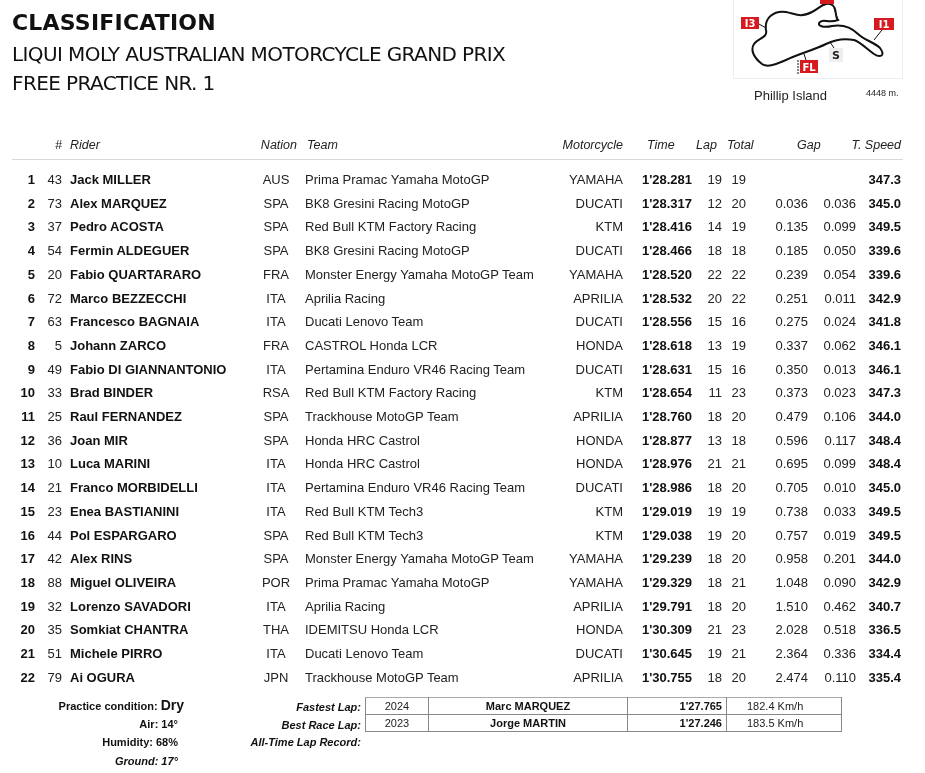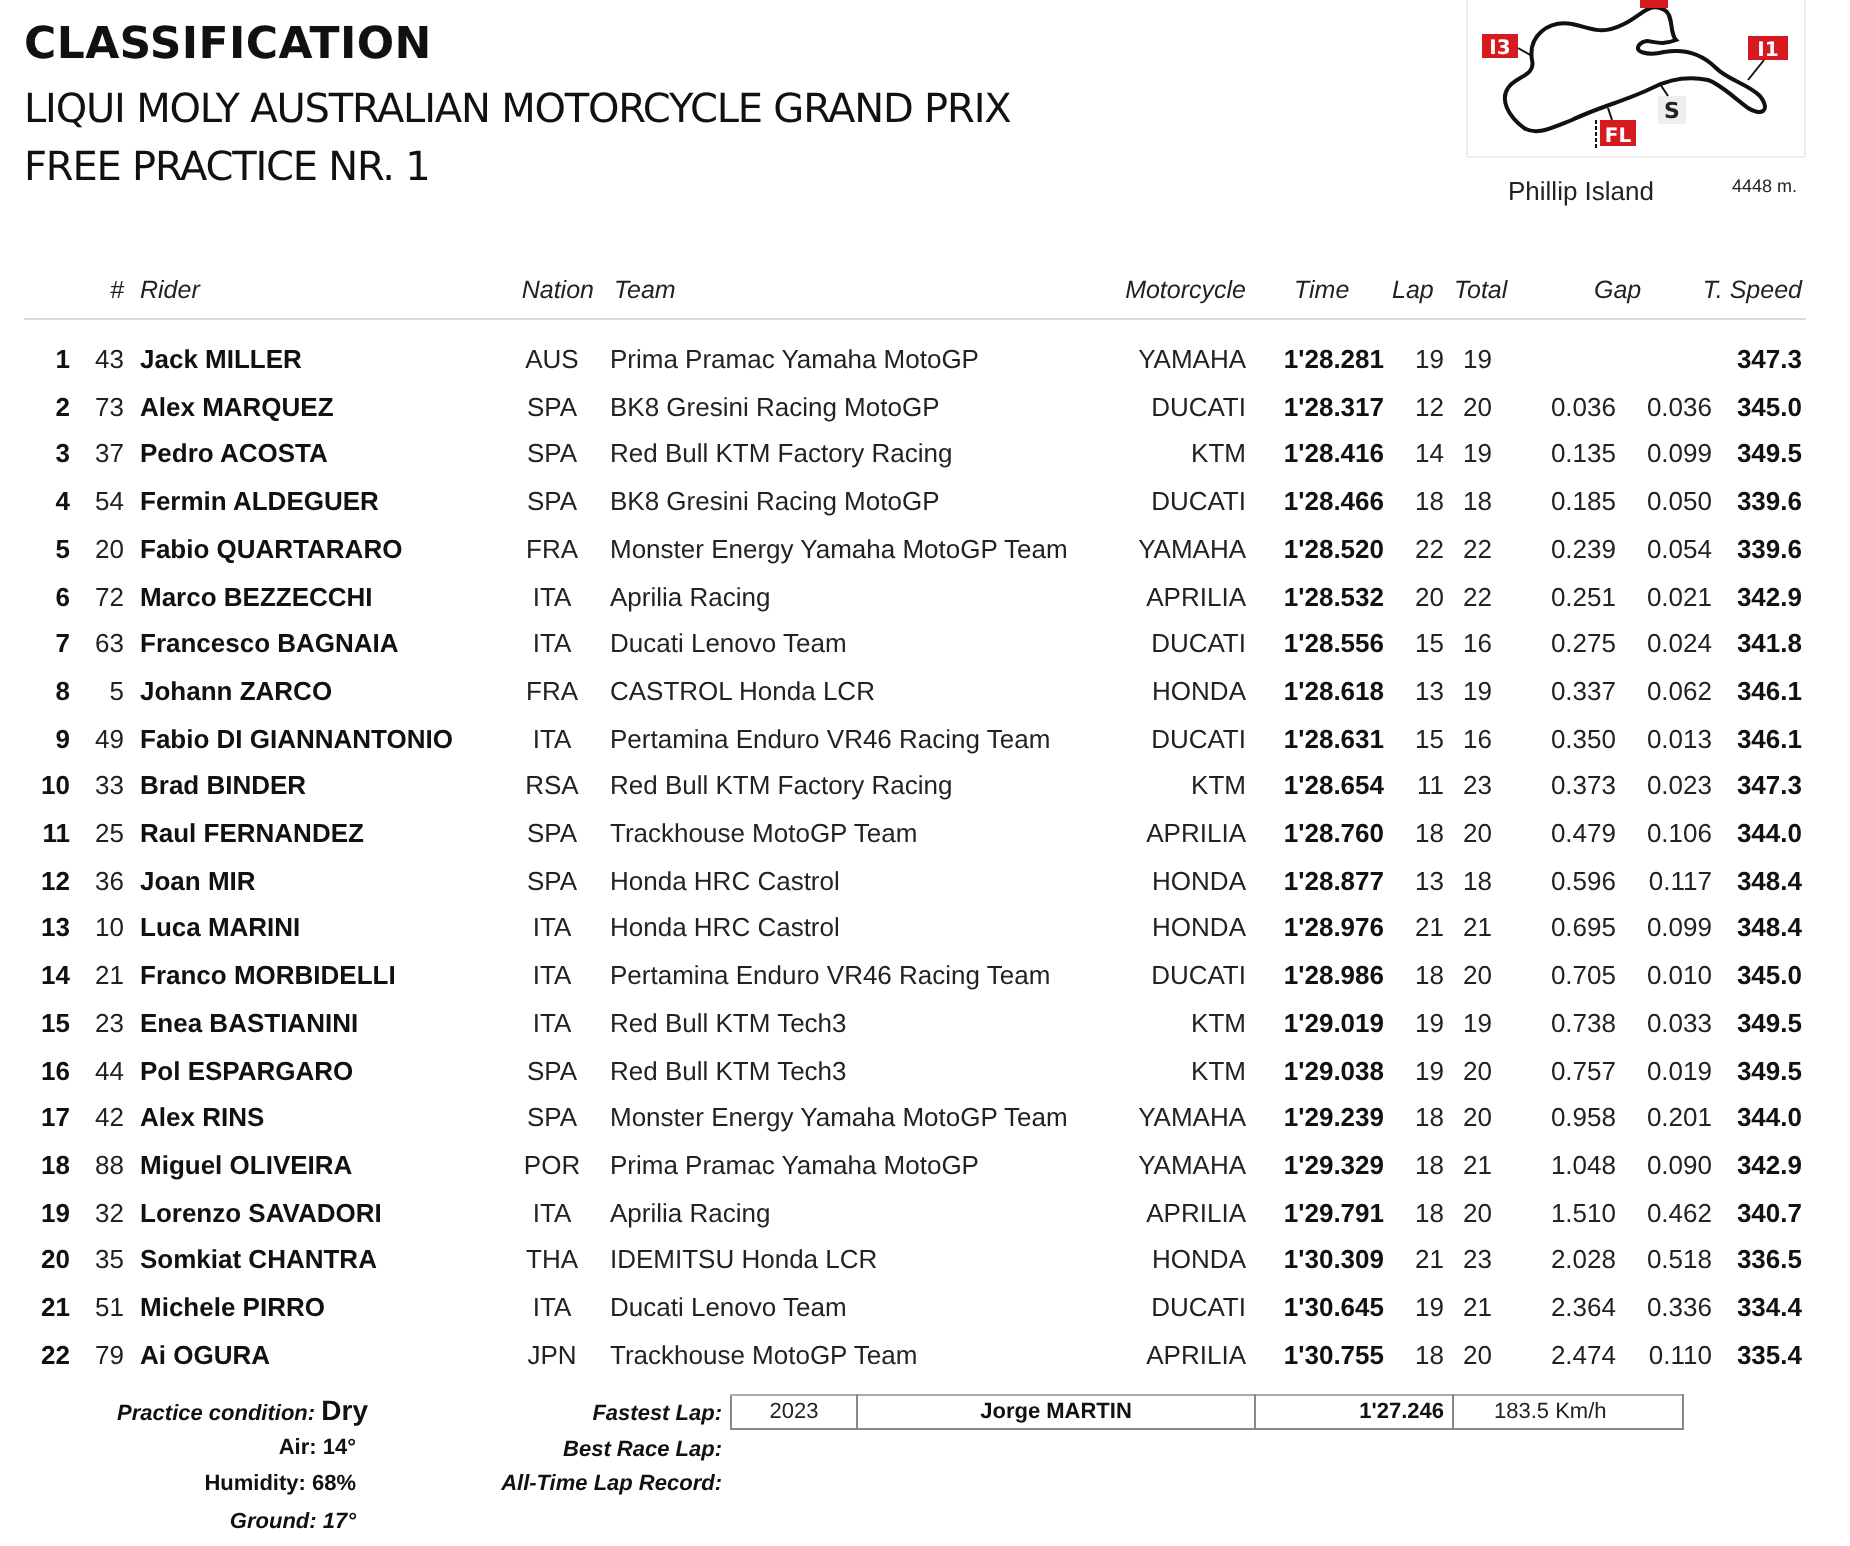--- a/index.html
+++ b/index.html
@@ -203,21 +203,21 @@
       <div class="cell c-pos r b">6</div>
       <div class="cell c-num r">72</div>
       <div class="cell c-rider b">Marco BEZZECCHI</div>
       <div class="cell c-nat r">ITA</div>
       <div class="cell c-team">Aprilia Racing</div>
       <div class="cell c-moto r">APRILIA</div>
       <div class="cell c-time r b">1'28.532</div>
       <div class="cell c-lap r">20</div>
       <div class="cell c-tot r">22</div>
       <div class="cell c-gap1 r">0.251</div>
-      <div class="cell c-gap2 r">0.021</div>
+      <div class="cell c-gap2 r">0.011</div>
       <div class="cell c-spd r b">342.9</div>
     </div>
     <div class="row" style="top: 314.2px;">
       <div class="cell c-pos r b">7</div>
       <div class="cell c-num r">63</div>
       <div class="cell c-rider b">Francesco BAGNAIA</div>
       <div class="cell c-nat r">ITA</div>
       <div class="cell c-team">Ducati Lenovo Team</div>
       <div class="cell c-moto r">DUCATI</div>
       <div class="cell c-time r b">1'28.556</div>
@@ -433,33 +433,39 @@
       <div class="cell c-time r b">1'30.755</div>
       <div class="cell c-lap r">18</div>
       <div class="cell c-tot r">20</div>
       <div class="cell c-gap1 r">2.474</div>
       <div class="cell c-gap2 r">0.110</div>
       <div class="cell c-spd r b">335.4</div>
     </div>
   </div>
 
 <div class="cond-label" style="left:40px;top:697px;width:144px;">
-  <span style="font-style:italic;">Practice condition:</span>
+  <span style="">Practice condition:</span>
   <span style="font-size:14px;">Dry</span>
 </div>
 <div class="cond-label" style="left:40px;top:718px;width:138px;">Air: 14°</div>
 <div class="cond-label" style="left:40px;top:736px;width:138px;">Humidity: 68%</div>
 <div class="cond-label" style="left:40px;top:755px;width:138px;font-style:italic;">Ground: 17°</div>
 
 <div class="rec-label" style="left:236px;top:701px;width:125px;">Fastest Lap:</div>
 <div class="rec-label" style="left:236px;top:719px;width:125px;">Best Race Lap:</div>
 <div class="rec-label" style="left:236px;top:736px;width:125px;">All-Time Lap Record:</div>
 
 <table class="rec-table">
   <tbody>
+  <tr>
+    <td class="rt-year">2024</td>
+    <td class="rt-rider">Marc MARQUEZ</td>
+    <td class="rt-time">1'27.765</td>
+    <td class="rt-speed">182.4 Km/h</td>
+  </tr>
   <tr>
     <td class="rt-year">2023</td>
     <td class="rt-rider">Jorge MARTIN</td>
     <td class="rt-time">1'27.246</td>
     <td class="rt-speed">183.5 Km/h</td>
   </tr>
 </tbody>
   </table>
 
 </body></html>

